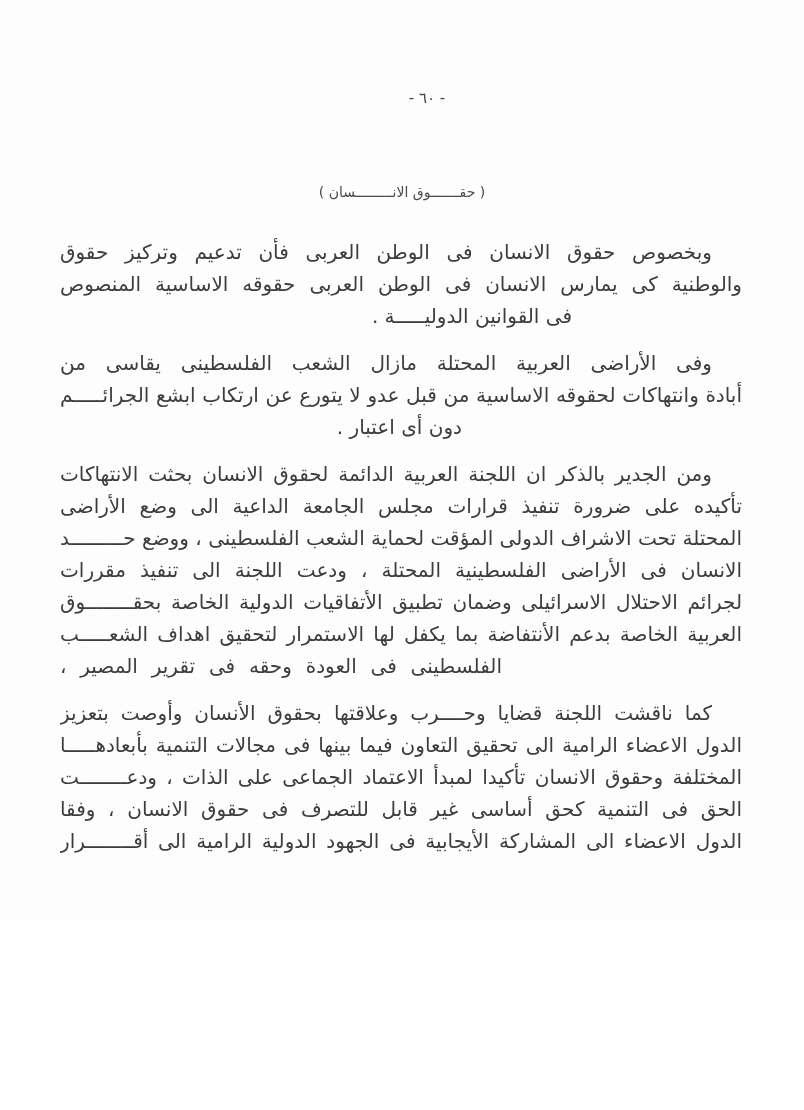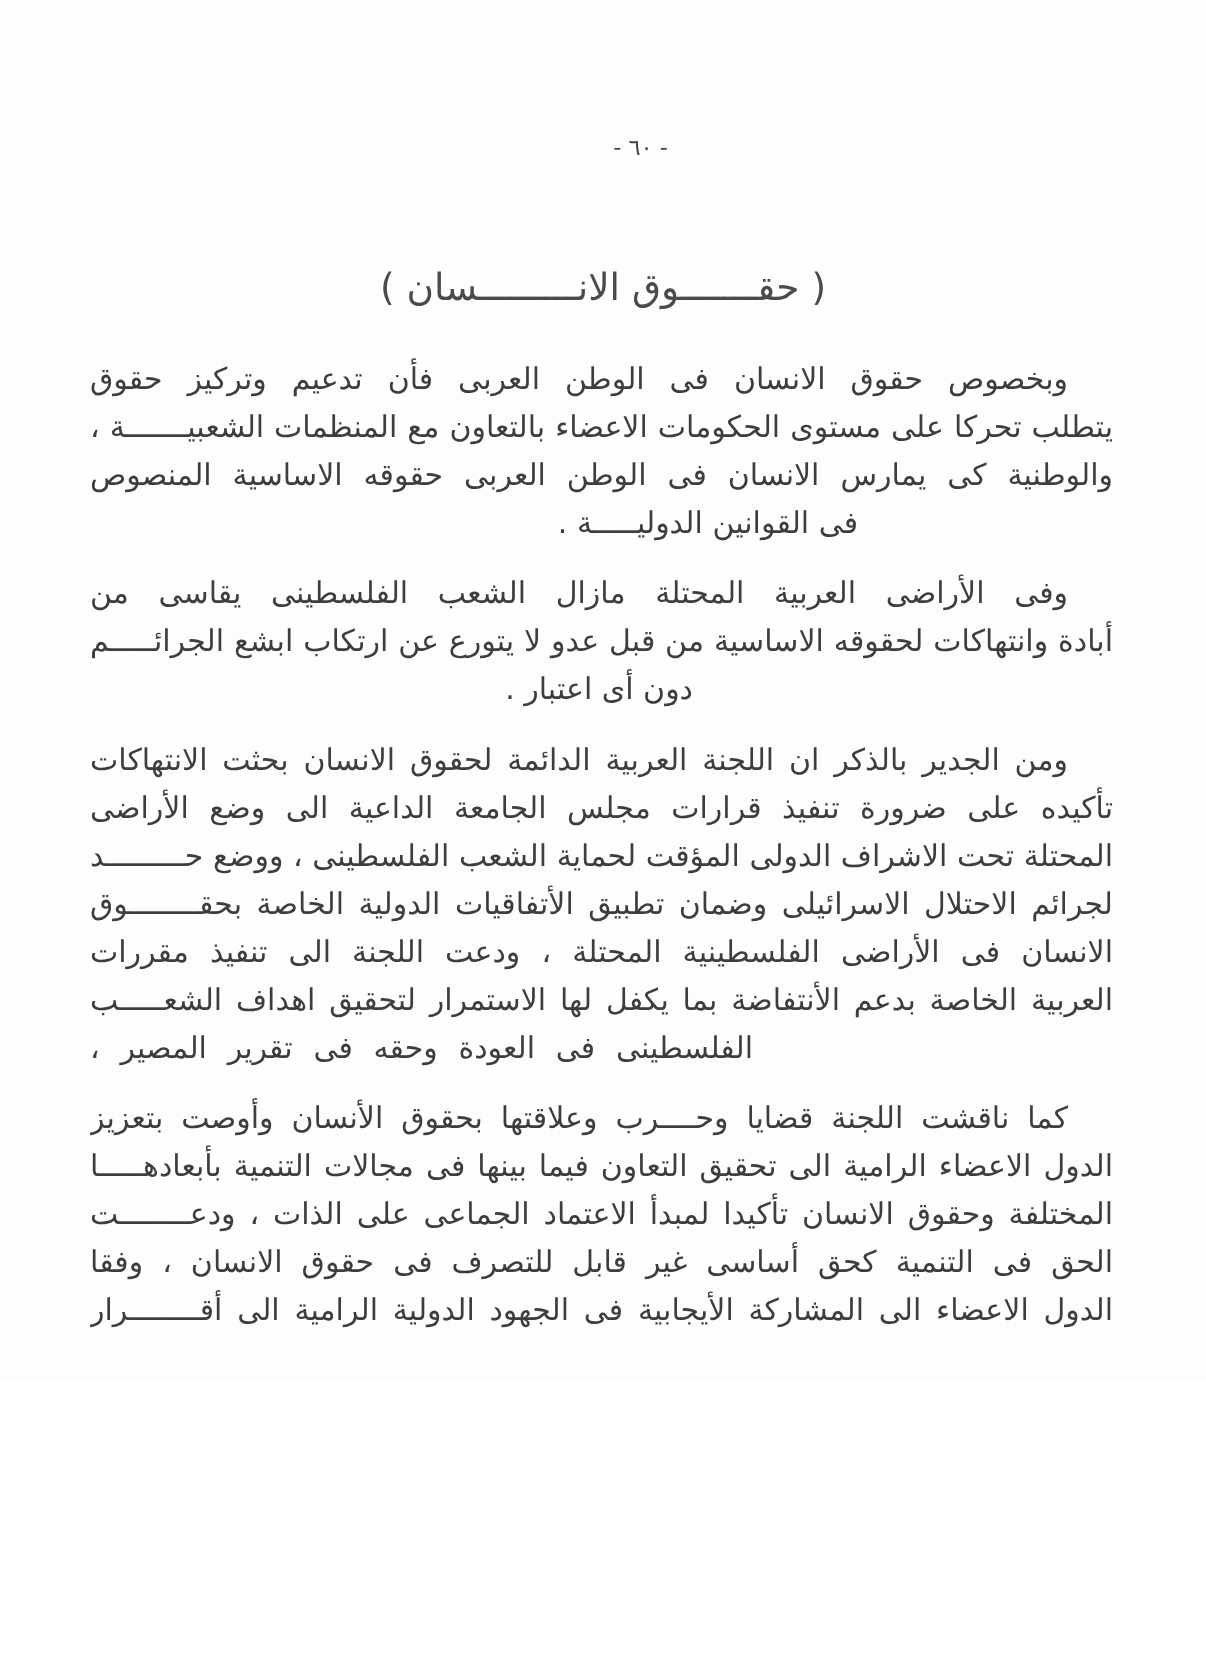--- a/index.html
+++ b/index.html
@@ -27,21 +27,21 @@
     font-size: 15px;
     line-height: 20px;
     position: relative;
     right: -25px; 
     letter-spacing: 2px;
     color: #464646;
   }
   .doc-title {
     margin-top: 70px;
     text-align: center;
-    font-size: 25px;
+    font-size: 14px;
     line-height: 28px;
     color: #4a4a4a;
     font-weight: normal;
   }
   .doc-body {
     margin: 30px 62px 0 60px; 
     font-size: 20px;
     line-height: 32px;
     color: var(--ink);
   }
@@ -73,35 +73,34 @@
 </style>
 </head>
 <body>
 
 <div class="page">
   <div class="page-number">- ٦٠ -</div>
   <h1 class="doc-title">( حقـــــــوق الانـــــــــسان )</h1>
   <main class="doc-body">
       <p class="paragraph">
         <span class="line">وبخصوص حقوق الانسان فى الوطن العربى فأن تدعيم وتركيز حقوق الانـــــــسان</span>
-        <span class="line">يتطلب تحركا على مستوى الحكومات الاعضاء بالتعاون مع المنظمات الشعبيـــــــة ،</span>
         <span class="line">والوطنية كى يمارس الانسان فى الوطن العربى حقوقه الاساسية المنصوص عليهـــــــا</span>
         <span class="line">فى القوانين الدوليـــــة .</span>
       </p>
       <p class="paragraph">
         <span class="line">وفى الأراضى العربية المحتلة مازال الشعب الفلسطينى يقاسى من الممارســــــات</span>
         <span class="line">أبادة وانتهاكات لحقوقه الاساسية من قبل عدو لا يتورع عن ارتكاب ابشع الجرائـــــم</span>
         <span class="line">دون أى اعتبار .</span>
       </p>
       <p class="paragraph">
         <span class="line">ومن الجدير بالذكر ان اللجنة العربية الدائمة لحقوق الانسان بحثت الانتهاكات</span>
         <span class="line">تأكيده على ضرورة تنفيذ قرارات مجلس الجامعة الداعية الى وضع الأراضى الفلسطينيـــة</span>
         <span class="line">المحتلة تحت الاشراف الدولى المؤقت لحماية الشعب الفلسطينى ، ووضع حـــــــــد</span>
+        <span class="line">الانسان فى الأراضى الفلسطينية المحتلة ، ودعت اللجنة الى تنفيذ مقررات القمــــــم</span>
         <span class="line">لجرائم الاحتلال الاسرائيلى وضمان تطبيق الأتفاقيات الدولية الخاصة بحقــــــــوق</span>
-        <span class="line">الانسان فى الأراضى الفلسطينية المحتلة ، ودعت اللجنة الى تنفيذ مقررات القمــــــم</span>
         <span class="line">العربية الخاصة بدعم الأنتفاضة بما يكفل لها الاستمرار لتحقيق اهداف الشعـــــب</span>
         <span class="line">الفلسطينى فى العودة وحقه فى تقرير المصير ، واقامة دولته المستقلـــة .</span>
       </p>
       <p class="paragraph">
         <span class="line">كما ناقشت اللجنة قضايا وحــــرب وعلاقتها بحقوق الأنسان وأوصت بتعزيز جهـــــــود</span>
         <span class="line">الدول الاعضاء الرامية الى تحقيق التعاون فيما بينها فى مجالات التنمية بأبعادهـــــا</span>
         <span class="line">المختلفة وحقوق الانسان تأكيدا لمبدأ الاعتماد الجماعى على الذات ، ودعــــــــت</span>
         <span class="line">الحق فى التنمية كحق أساسى غير قابل للتصرف فى حقوق الانسان ، وفقا للاعـــــــلان</span>
         <span class="line">الدول الاعضاء الى المشاركة الأيجابية فى الجهود الدولية الرامية الى أقــــــــرار</span>
       </p>

